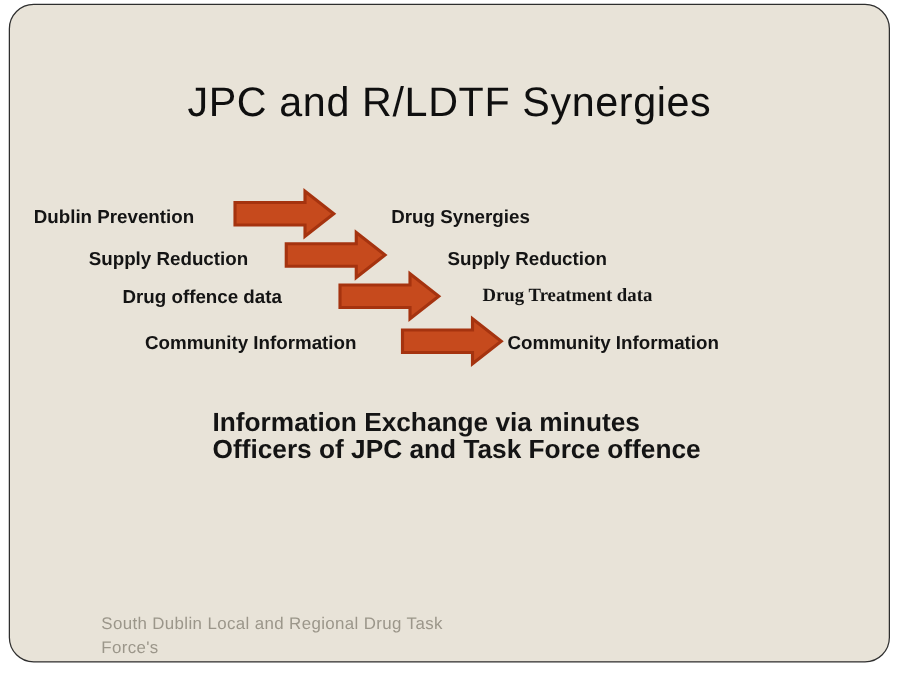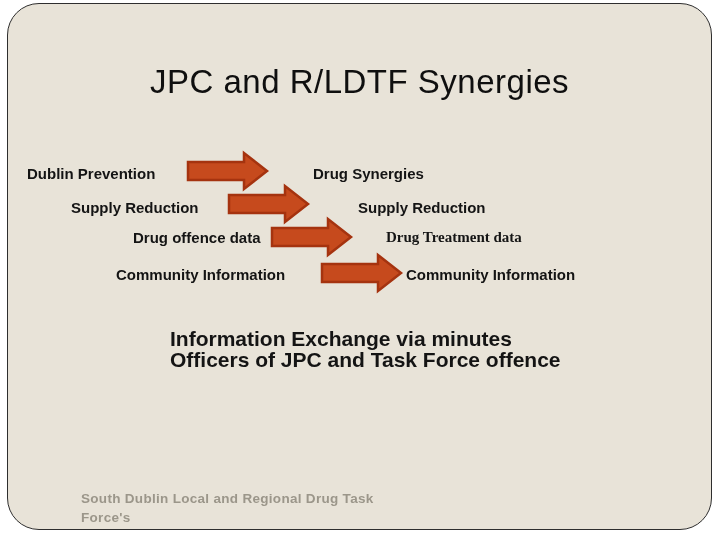--- a/index.html
+++ b/index.html
@@ -11,21 +11,21 @@
     font-family: "Liberation Sans", "DejaVu Sans", sans-serif;
     overflow: hidden;
   }
   .stage { position: relative; width: 720px; height: 540px; }
   .slide {
     position: absolute;
     left: 7px; top: 3px;
     width: 705px; height: 527px;
     background: #e8e3d8;
     border: 1.5px solid #2e2e2e;
-    border-radius: 32px;
+    border-radius: 20px;
     box-sizing: border-box;
   }
   .slide-title {
     position: absolute;
     left: 0; right: 0;
     top: 59px;
     text-align: center;
     font-size: 33px;
     font-weight: 400;
     color: #0f0f0f;
@@ -63,21 +63,21 @@
   .notes-line {
     line-height: 21px;
     white-space: nowrap;
   }
   .footer-text {
     position: absolute;
     left: 73px;
     top: 485px;
     width: 300px;
     font-size: 13.5px;
-    font-weight: 700;
+    font-weight: 400;
     line-height: 19px;
     color: #9b968a;
     letter-spacing: 0.3px;
   }
 </style>
 </head>
 <body>
 
 <div class="stage">
   <div class="slide">
@@ -89,21 +89,21 @@
       <polygon points="1,11 57,11 57,2 80,20 57,38 57,29 1,29" fill="#c64a1d"></polygon>
     </svg>
     <span class="row-label" style="left:305px; top:161px;">Drug Synergies</span>
 
     <span class="row-label" style="left:63px; top:195px;">Supply Reduction</span>
     <svg class="arrow-svg" style="left:220px; top:180px;" viewBox="0 0 82 40">
       <polygon points="1,11 57,11 57,2 80,20 57,38 57,29 1,29" fill="#c64a1d"></polygon>
     </svg>
     <span class="row-label" style="left:350px; top:195px;">Supply Reduction</span>
 
-    <span class="row-label" style="left:90px; top:225px;margin-left:35px;">Drug offence data</span>
+    <span class="row-label" style="left:90px; top:225px;">Drug offence data</span>
     <svg class="arrow-svg" style="left:263px; top:213px;" viewBox="0 0 82 40">
       <polygon points="1,11 57,11 57,2 80,20 57,38 57,29 1,29" fill="#c64a1d"></polygon>
     </svg>
     <span class="row-label" style="left:378px; top:225px;font-family:Liberation Serif, serif;">Drug Treatment data</span>
 
     <span class="row-label" style="left:108px; top:262px;">Community Information</span>
     <svg class="arrow-svg" style="left:313px; top:249px;" viewBox="0 0 82 40">
       <polygon points="1,11 57,11 57,2 80,20 57,38 57,29 1,29" fill="#c64a1d"></polygon>
     </svg>
     <span class="row-label" style="left:398px; top:262px;">Community Information</span>

